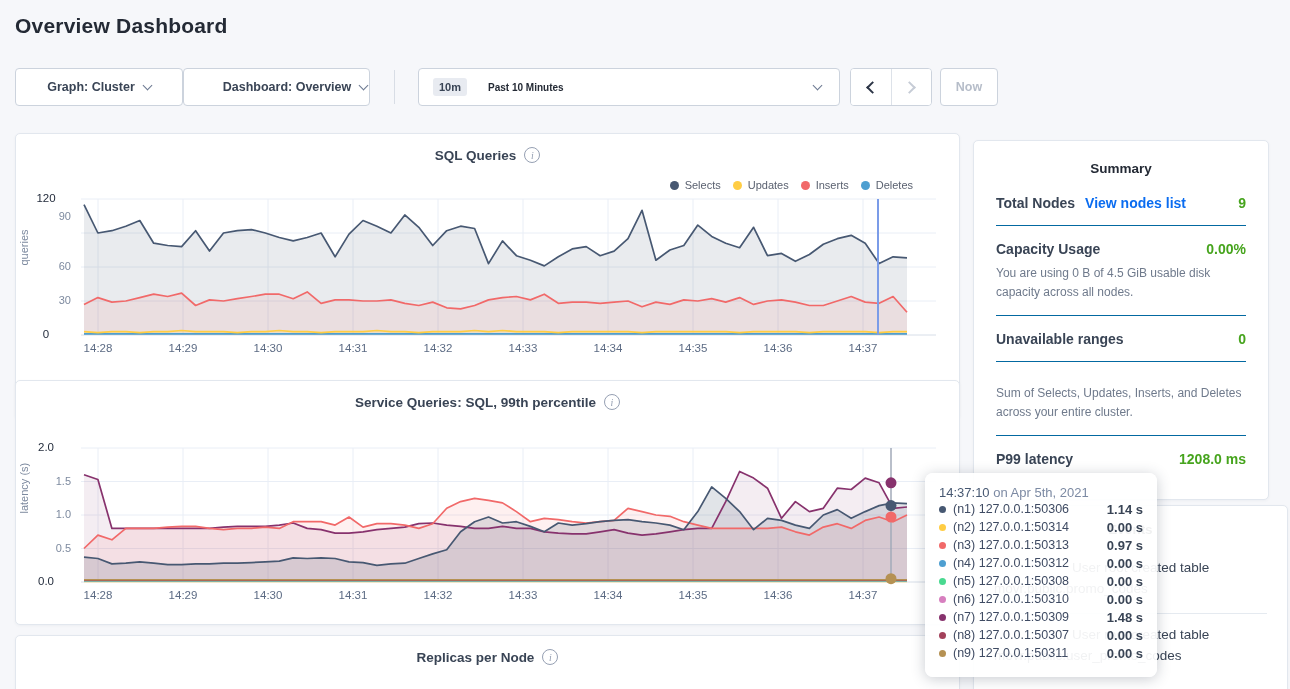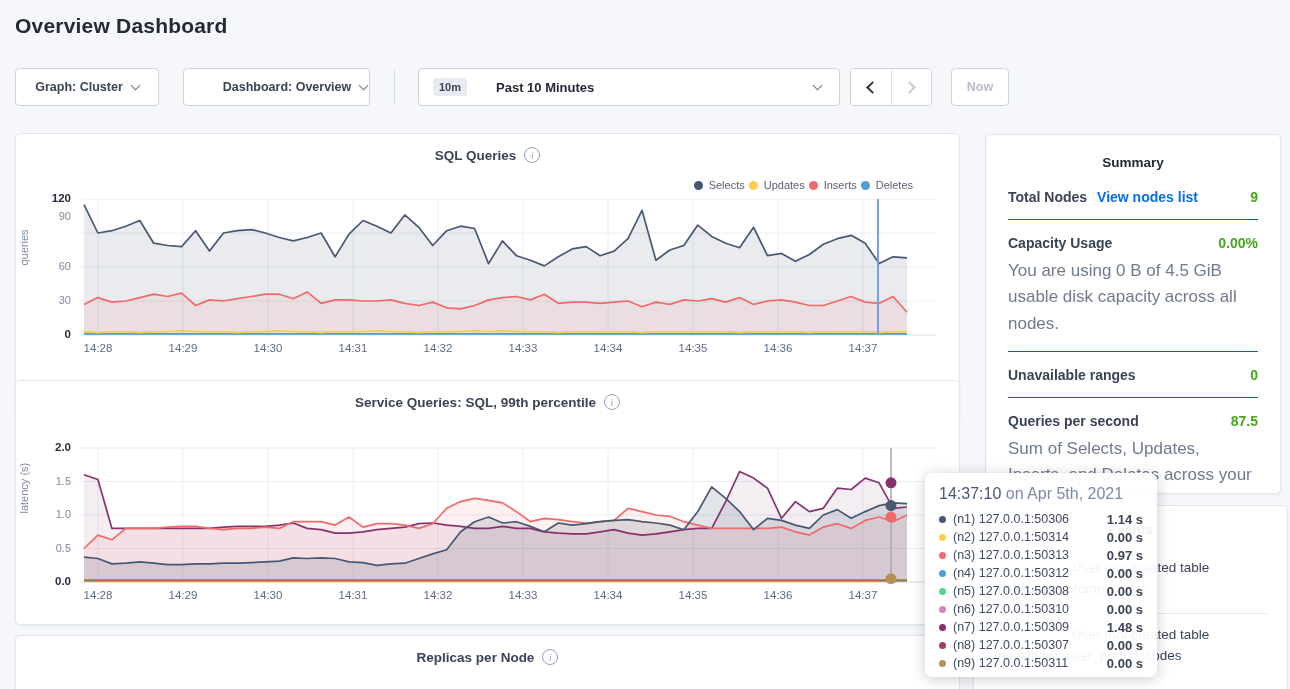--- a/index.html
+++ b/index.html
@@ -17,77 +17,77 @@
     position:absolute; top:68px; height:38px; background:#fff;
     border:1px solid #ccd3dd; border-radius:4px; display:flex;
     align-items:center; justify-content:center; gap:9px;
     font-size:12.5px; font-weight:bold; color:#394455; cursor:pointer;
   }
   .chev { width:7px; height:7px; border-right:1.6px solid #6b7890; border-bottom:1.6px solid #6b7890;
     transform:rotate(45deg); margin-top:-4px; }
   .toolbar-divider { position:absolute; left:394px; top:70px; width:1px; height:34px; background:#d8dde5; }
   .time-selector { left:418px; width:422px; justify-content:flex-start; padding:0 14px; }
   .time-badge { background:#e8ebf1; border-radius:3px; padding:3px 6px; font-size:11px; font-weight:bold; color:#394455; }
-  .time-label { margin-left:12px; font-size:13px; color:#242a35;padding-left:8px; }
+  .time-label { margin-left:4px; font-size:10px; color:#242a35;padding-left:8px; }
   .time-selector .chev { position:absolute; right:18px; }
   .nav-group { position:absolute; left:850px; top:68px; width:82px; height:38px; display:flex;
     border:1px solid #ccd3dd; border-radius:4px; background:#fff; overflow:hidden; }
   .nav-btn { flex:1; display:flex; align-items:center; justify-content:center; cursor:pointer; background:#fff; border:none; }
   .nav-btn + .nav-btn { border-left:1px solid #dde2e9; }
   .chev-left { width:9px; height:9px; border-left:2.2px solid #2c3546; border-bottom:2.2px solid #2c3546; transform:rotate(45deg); margin-left:3px;}
   .chev-right { width:9px; height:9px; border-right:2.2px solid #c6ccd6; border-bottom:2.2px solid #c6ccd6; transform:rotate(-45deg); margin-right:3px;}
-  .now-btn { left:940px; width:58px; color:#b6bdc9; cursor:default;margin-left:11px; }
+  .now-btn { left:940px; width:58px; color:#b6bdc9; cursor:default; }
   
   .panel { position:absolute; background:#fff; border:1px solid #e2e7ee; border-radius:5px;
     box-shadow:0 1px 3px rgba(60,70,90,.05); }
   .chart-title-row { position:absolute; top:13px; left:0; width:100%; display:flex;
     align-items:center; justify-content:center; gap:8px; }
   .chart-title { font-size:13.5px; font-weight:bold; color:#394455; }
   .info-icon { width:16px; height:16px; border:1px solid #96a0b3; border-radius:50%;
     color:#96a0b3; font-size:10px; font-style:italic; font-family:"Liberation Serif",serif;
     display:flex; align-items:center; justify-content:center; cursor:pointer; }
-  .legend { position:absolute; display:flex; gap:4px;align-items:flex-end; }
+  .legend { position:absolute; display:flex; gap:12px;align-items:flex-end; }
   .legend-item { display:flex; align-items:center; gap:6px; font-size:11px; color:#5a6170; cursor:pointer; }
   .legend-dot { width:9px; height:9px; border-radius:50%; }
   .ylabel { position:absolute; font-size:11px; color:#7d8a9f; transform:rotate(-90deg); transform-origin:center; white-space:nowrap; }
   .ytick { position:absolute; font-size:11px; color:#7d8a9f; width:50px; text-align:right; }
-  .ytick.bold { font-weight:bold; color:#242d3d; font-size:11.5px; }
+  .ytick.bold { font-weight:normal; color:#242d3d; font-size:11.5px;text-align:center; }
   .xtick { position:absolute; font-size:11.5px; color:#5c6b84; transform:translateX(-50%); }
   svg.plot { position:absolute; overflow:visible; }
   
   .summary-title { text-align:center; font-size:13.5px; font-weight:bold; color:#242a35; padding:20px 0 4px; }
   .sum-item { margin:0 22px; padding:15px 0 14px; border-top:1px solid #0369a1; }
   .sum-item:first-of-type { border-top:none; }
   .sum-row { display:flex; align-items:baseline; gap:10px; }
   .sum-label { font-size:14px; font-weight:bold; color:#394455; }
   .sum-link { font-size:14px; font-weight:bold; cursor:pointer; text-decoration:none; }
   .sum-value { margin-left:auto; font-size:14px; font-weight:bold; }
-  .sum-desc { font-size:17px; color:#6f7a8c; line-height:1.55; margin-top:7px; }
+  .sum-desc { font-size:12px; color:#6f7a8c; line-height:1.55; margin-top:7px; }
   
   .events-title { text-align:center; font-size:13.5px; font-weight:bold; color:#242a35; padding:16px 0 10px; }
   .event-item { margin:0 20px; padding:10px 0 14px; font-size:13.5px; color:#394455; line-height:21px; text-indent:78px; }
   .event-item + .event-item { border-top:1px solid #e5eaf0; }
   
   .tooltip { position:absolute; left:925px; top:473px; width:232px; height:204px;
     background:rgba(255,255,255,.93); border-radius:8px; padding:12px 14px;
     box-shadow:0 2px 14px rgba(40,50,70,.25); z-index:50; }
-  .tt-header { font-size:16px; color:#7c8aa3; margin-bottom:7px; }
+  .tt-header { font-size:13px; color:#7c8aa3; }
   .tt-time { color:#475872; }
   .tt-row { display:flex; align-items:center; gap:7px; height:18px; }
   .tt-dot { width:7px; height:7px; border-radius:50%; flex:none; }
   .tt-label { font-size:12.5px; color:#3f4b63; white-space:nowrap; }
   .tt-value { margin-left:auto; font-size:13px; font-weight:bold; color:#394455; }
 </style>
 </head>
 <body>
 
 <h1 class="page-title">Overview Dashboard</h1>
 
 <div class="toolbar">
-  <button class="btn" style="left:15px;width:144px;">
+  <button class="btn" style="left:15px;width:168px;">
     <span>Graph: Cluster</span>
     <span class="chev"></span>
   </button>
   <button class="btn" style="left:183px;width:187px;padding-left:37px;">
     <span>Dashboard: Overview</span>
     <span class="chev"></span>
   </button>
   <div class="toolbar-divider"></div>
   <button class="btn time-selector">
     <span class="time-badge">10m</span>
@@ -226,21 +226,21 @@
       <circle cx="810" cy="130.65" r="5.5" fill="#B59153"></circle>
     </svg>
   </section>
 <section class="panel" style="left:15px;top:635px;width:945px;height:150px;">
     <div class="chart-title-row">
       <h3 class="chart-title">Replicas per Node</h3>
       <span class="info-icon">i</span>
     </div>
   </section>
 
-<aside class="panel" style="left:973px;top:134px;width:296px;height:360px;overflow:hidden;margin-left:12px;">
+<aside class="panel" style="left:973px;top:140px;width:296px;height:360px;overflow:hidden;">
   <div class="summary-title">Summary</div>
   <div id="summary-items">
       <div class="sum-item">
         <div class="sum-row">
           <span class="sum-label">Total Nodes</span>
           <a class="sum-link" style="color: rgb(10, 108, 240);">View nodes list</a>
           <span class="sum-value" style="color: rgb(70, 164, 29);">9</span>
         </div>
       </div>
       <div class="sum-item">
@@ -250,24 +250,20 @@
         </div>
         <p class="sum-desc">You are using 0 B of 4.5 GiB usable disk capacity across all nodes.</p>
       </div>
       <div class="sum-item">
         <div class="sum-row">
           <span class="sum-label">Unavailable ranges</span>
           <span class="sum-value" style="color: rgb(70, 164, 29);">0</span>
         </div>
       </div>
       <div class="sum-item">
-        <div class="sum-row">
-          <span class="sum-label">Queries per second</span>
-          <span class="sum-value" style="color: rgb(70, 164, 29);">87.5</span>
-        </div>
         <p class="sum-desc">Sum of Selects, Updates, Inserts, and Deletes across your entire cluster.</p>
       </div>
       <div class="sum-item">
         <div class="sum-row">
           <span class="sum-label">P99 latency</span>
           <span class="sum-value" style="color: rgb(70, 164, 29);">1208.0 ms</span>
         </div>
       </div>
     </div>
 </aside>

